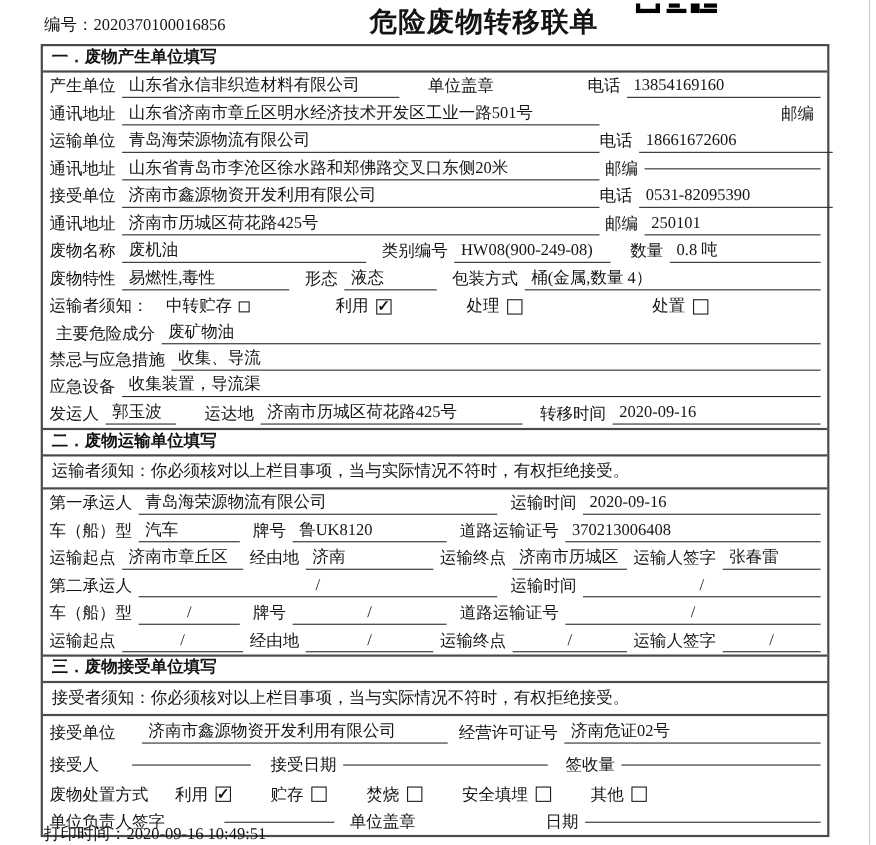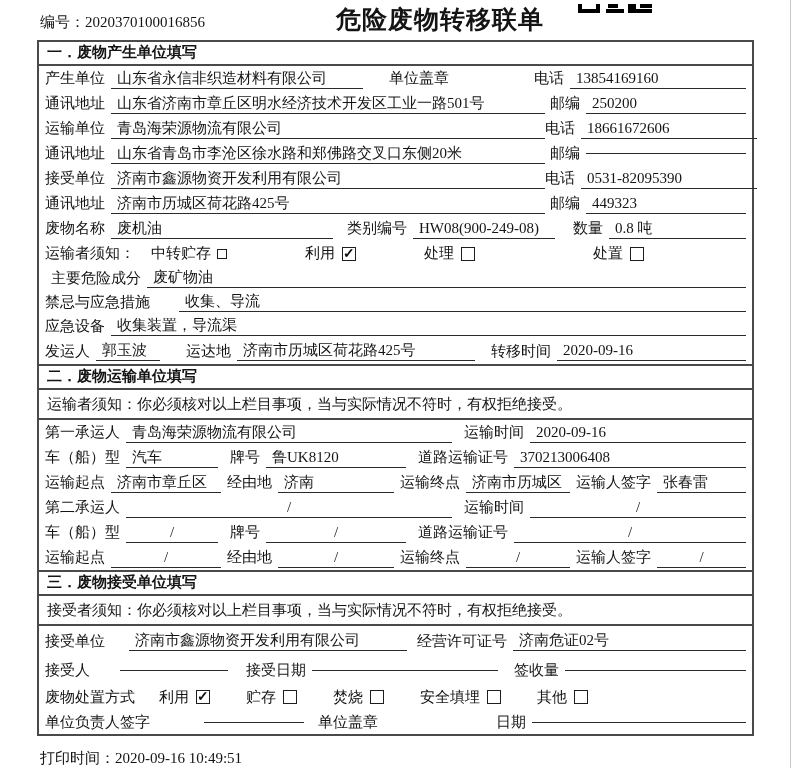--- a/index.html
+++ b/index.html
@@ -75,21 +75,20 @@
         <span class="lbl">产生单位</span>
         <span class="fld" style="width: 252px;">山东省永信非织造材料有限公司</span>
         <span class="lbl" style="margin-left: 26px;">单位盖章</span>
         <span class="lbl" style="margin-left: auto;">电话</span>
         <span class="fld" style="width: 176px;">13854169160</span>
       </div>
       <div class="row" style="height: 25px;">
         <span class="lbl">通讯地址</span>
         <span class="fld" style="width: 434px;">山东省济南市章丘区明水经济技术开发区工业一路501号</span>
         <span class="lbl" style="margin-left: auto;">邮编</span>
-        <span class="fld" style="width: 160px;">250200</span>
       </div>
       <div class="row" style="height: 25px; justify-content: space-between;">
         <span class="lbl">运输单位</span>
         <span class="fld" style="width: 434px;">青岛海荣源物流有限公司</span>
         <span class="lbl" style="margin-left: auto;">电话</span>
         <span class="fld" style="width: 176px;">18661672606</span>
       </div>
       <div class="row" style="height: 25px;">
         <span class="lbl">通讯地址</span>
         <span class="fld" style="width: 434px;">山东省青岛市李沧区徐水路和郑佛路交叉口东侧20米</span>
@@ -99,31 +98,39 @@
       <div class="row" style="height: 25px;">
         <span class="lbl">接受单位</span>
         <span class="fld" style="width: 434px;">济南市鑫源物资开发利用有限公司</span>
         <span class="lbl" style="margin-left: auto;">电话</span>
         <span class="fld" style="width: 176px;">0531-82095390</span>
       </div>
       <div class="row" style="height: 25px;">
         <span class="lbl">通讯地址</span>
         <span class="fld" style="width: 434px;">济南市历城区荷花路425号</span>
         <span class="lbl" style="margin-left: auto;">邮编</span>
-        <span class="fld" style="width: 160px;">449323</span>
+        <span class="fld" style="width: 160px;">250101</span>
       </div>
       <div class="row" style="height: 25px;">
         <span class="lbl">废物名称</span>
         <span class="fld" style="width: 222px;">废机油</span>
         <span class="lbl" style="margin-left: 14px;">类别编号</span>
         <span class="fld" style="width: 142px;">HW08(900-249-08)</span>
         <span class="lbl" style="margin-left: 18px;">数量</span>
         <span class="fld flex">0.8 吨</span>
       </div>
       <div class="row" style="height: 25px;">
+        <span class="lbl">废物特性</span>
+        <span class="fld" style="width: 152px;">易燃性,毒性</span>
+        <span class="lbl" style="margin-left: 14px;">形态</span>
+        <span class="fld" style="width: 84px;">液态</span>
+        <span class="lbl" style="margin-left: 14px;">包装方式</span>
+        <span class="fld flex">桶(金属,数量 4）</span>
+      </div>
+      <div class="row" style="height: 25px;">
         <span class="lbl">运输者须知：</span>
         <span class="cbwrap" style="margin-left: 10px;">
           <span>中转贮存</span>
           <span class="cb small"></span>
         </span>
         <span class="cbwrap" style="margin-left: 78px;">
           <span>利用</span>
           <span class="cb checked"></span>
         </span>
         <span class="cbwrap" style="margin-left: 68px;">
@@ -132,21 +139,21 @@
         </span>
         <span class="cbwrap" style="margin-left: 118px;">
           <span>处置</span>
           <span class="cb"></span>
         </span>
       </div>
       <div class="row" style="height: 24px; padding-left: 12px;">
         <span class="lbl">主要危险成分</span>
         <span class="fld flex">废矿物油</span>
       </div>
-      <div class="row" style="height: 24px; gap: 23px;">
+      <div class="row" style="height: 24px;">
         <span class="lbl">禁忌与应急措施</span>
         <span class="fld flex">收集、导流</span>
       </div>
       <div class="row" style="height: 24px;">
         <span class="lbl">应急设备</span>
         <span class="fld flex">收集装置，导流渠</span>
       </div>
       <div class="row" style="height: 26px;">
         <span class="lbl">发运人</span>
         <span class="fld" style="width: 64px;">郭玉波</span>

